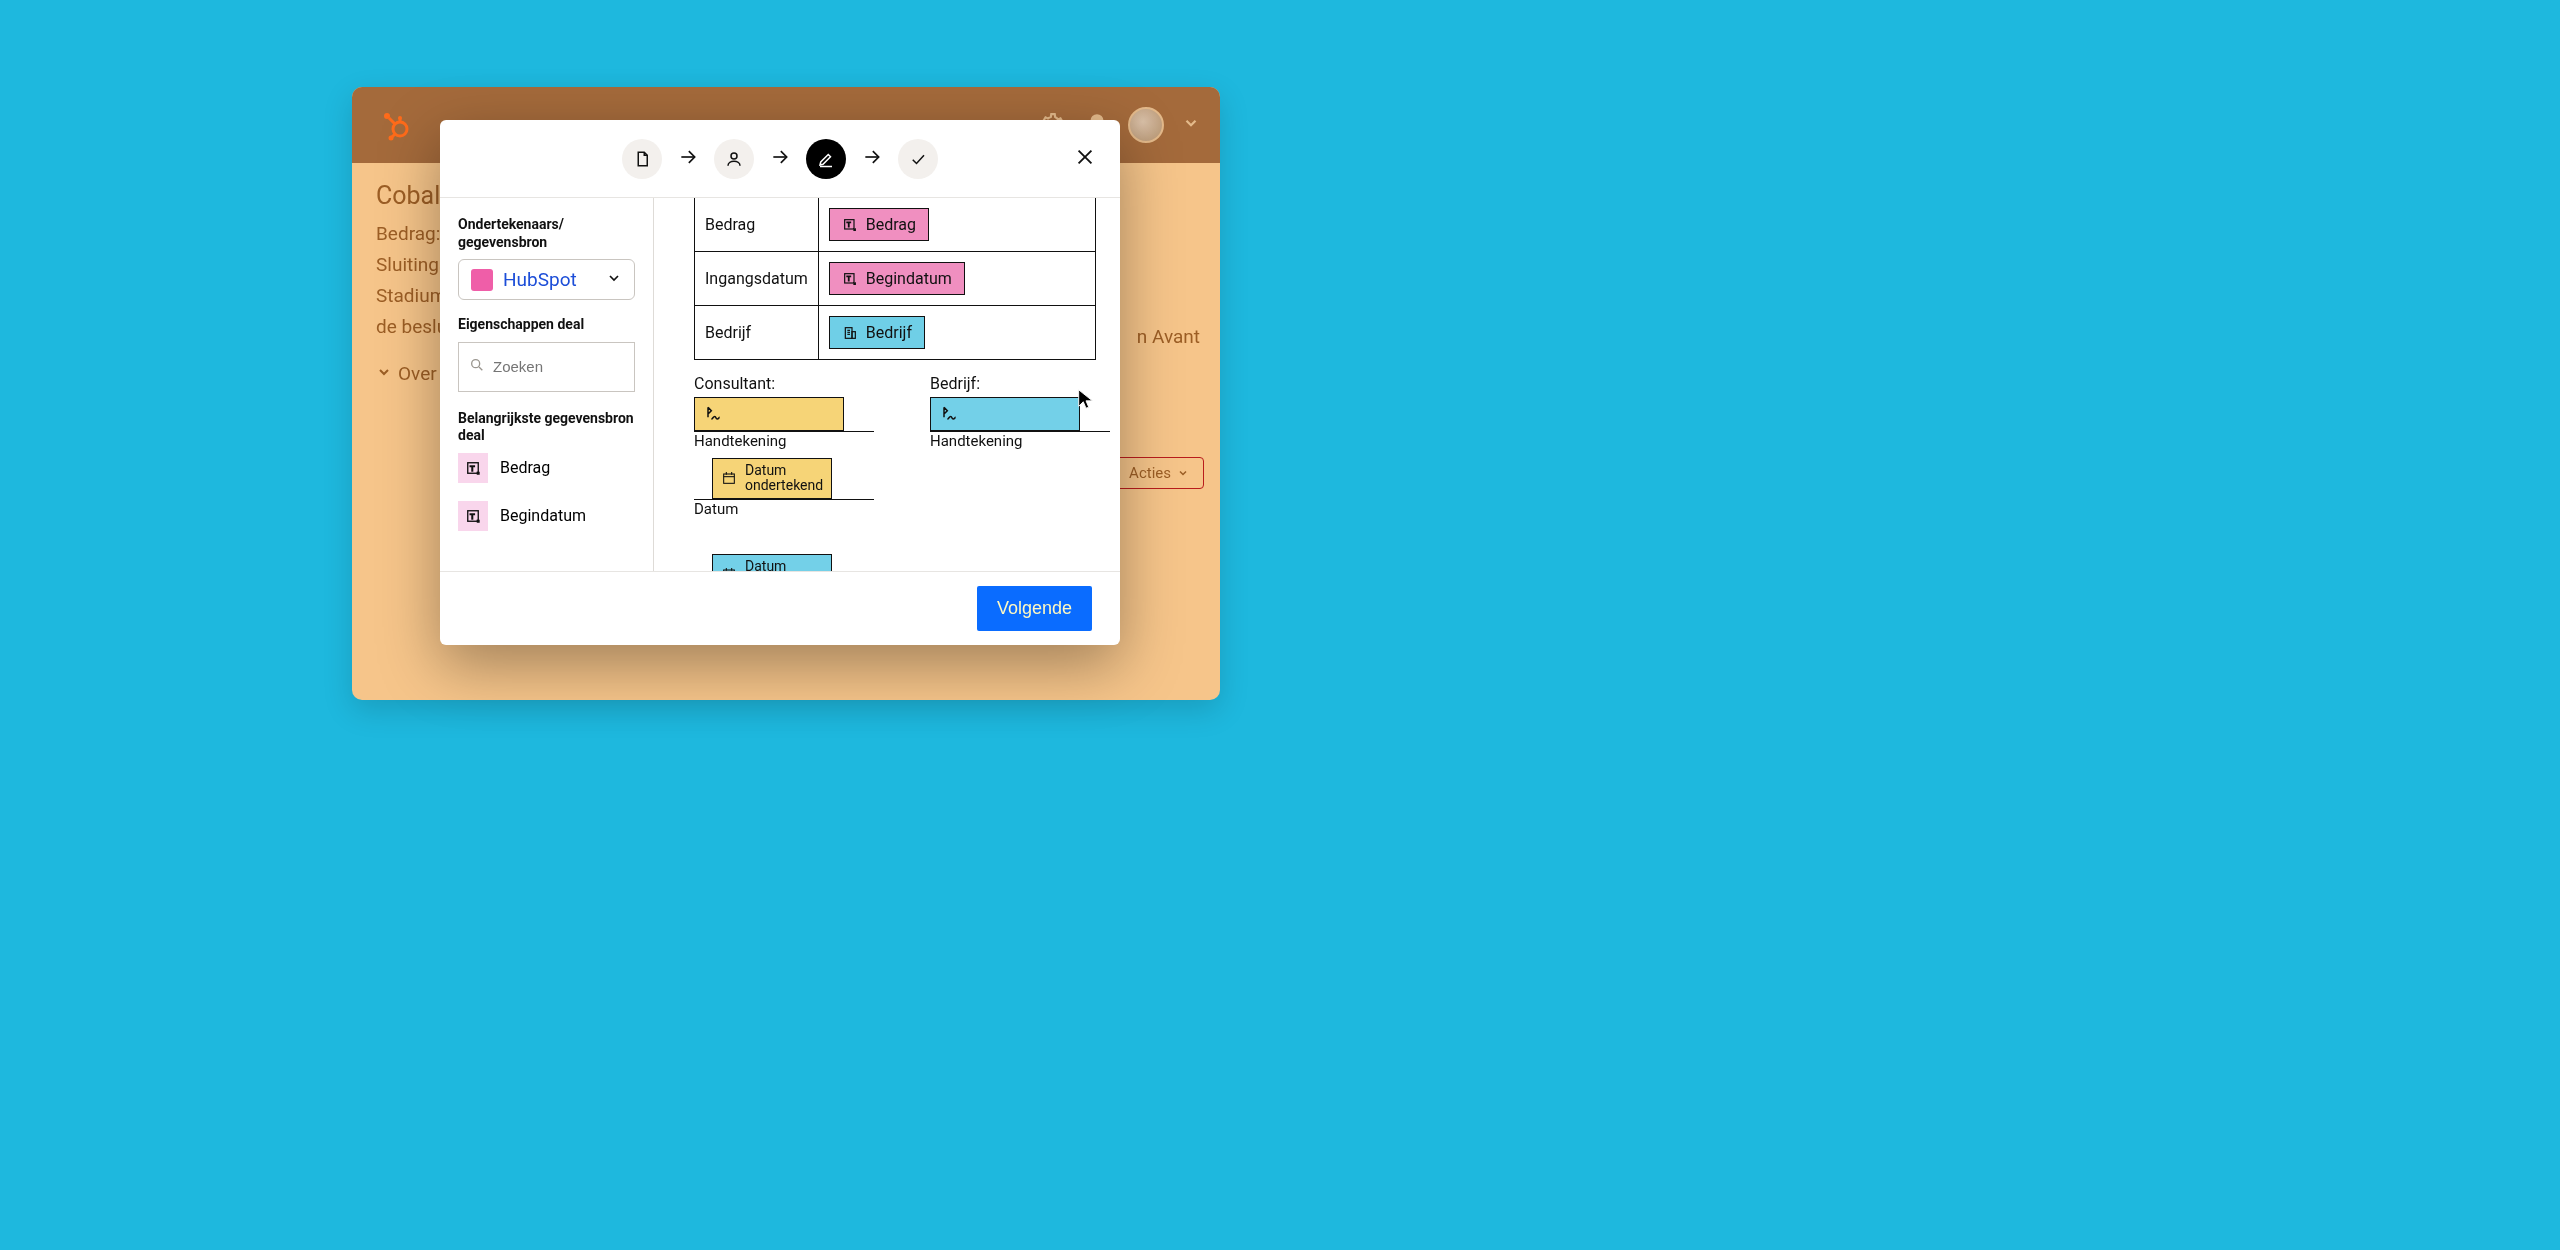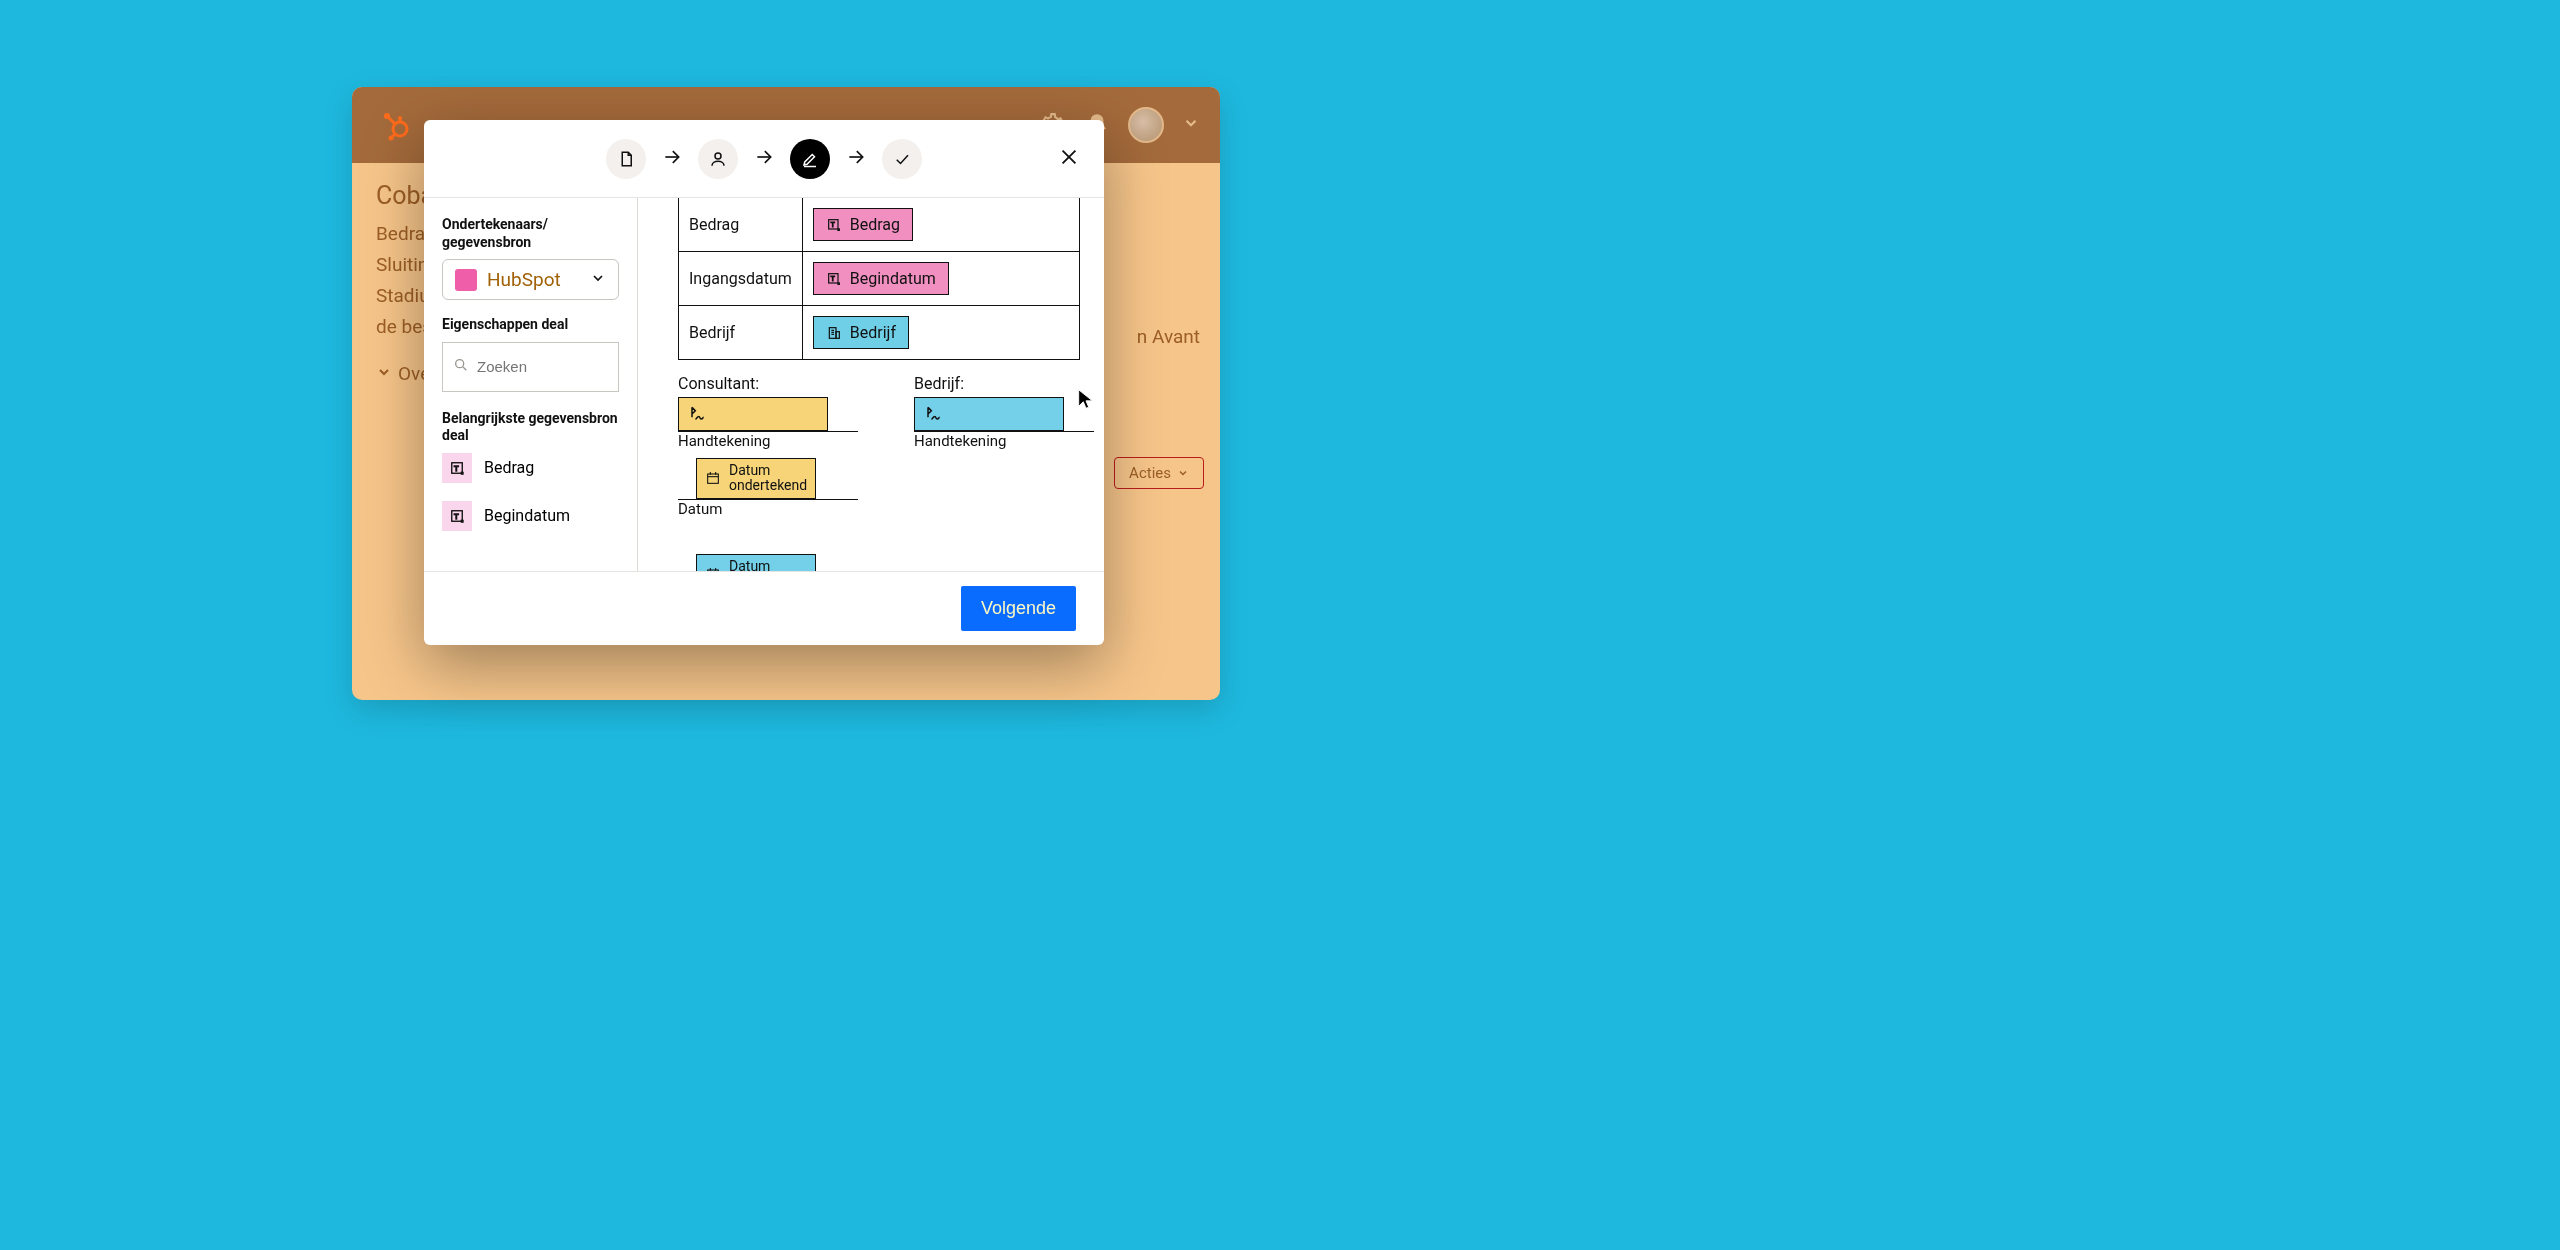--- a/index.html
+++ b/index.html
@@ -37,21 +37,21 @@
   .deal-panel { padding: 18px 24px; color: #9c5e25; font-size: 19px; }
   .deal-title { font-size: 25px; color: #9c5e25; margin-bottom: 12px; }
   .deal-line { margin-bottom: 8px; color: #9c5e25; }
   .deal-sub { margin-top: 24px; display:flex; align-items:center; gap:6px; font-size:19px; }
 
   .side-right { position:absolute; right:20px; top:238px; color:#9c5e25; font-size:19px; }
   .actions-btn { position:absolute; right:16px; top:370px; border:1px solid #b91c1c; color:#9c5e25; font-size:15px; padding:6px 14px; border-radius:4px; display:flex; align-items:center; gap:6px; background:transparent; }
 
   
   .modal {
-    position: absolute; left: 424px; top: 120px;
+    position: absolute; left: 440px; top: 120px;
     width: 680px; height: 525px;
     background: #fff;
     border-radius: 6px;
     box-shadow: 0 20px 60px rgba(0,0,0,0.35);
     display: flex; flex-direction: column;
   }
   .modal-top {
     height: 78px; display: flex; align-items: center; justify-content: center;
     position: relative; border-bottom: 1px solid #e7e5e2;
   }
@@ -64,21 +64,21 @@
   .modal-left {
     width: 214px; border-right:1px solid #dedbd7;
     padding: 18px 18px 0 18px; overflow:hidden;
   }
   .lbl { font-size:14px; font-weight:700; color:#111; margin-bottom:8px; line-height:1.25; }
   .source-select {
     display:flex; align-items:center; gap:10px; border:1px solid #c9c5c0; border-radius:6px;
     padding: 8px 12px; margin-bottom:16px; cursor:pointer;
   }
   .sel-sw { width:22px; height:22px; background:#ef5ea8; border-radius:3px; }
-  .sel-t { font-size:19px; color:#a16207; flex:1; }
+  .sel-t { font-size:19px; color:#1d4ed8; flex:1; }
   .prop-search {
     border:1px solid #c9c5c0; height:50px; display:flex; align-items:center; gap:8px;
     padding:0 10px; margin-bottom:18px;
   }
   .prop-search input { border:none; outline:none; font-size:15px; color:#555; width:100%; background:transparent; }
   .key-item { display:flex; align-items:center; gap:12px; margin-bottom:18px; }
   .token-pink { width:30px; height:30px; background:#f9d6ec; display:flex; align-items:center; justify-content:center; }
 
   .modal-right { flex:1; padding: 0 24px 0 40px; overflow:hidden; font-size:16px; color:#111; }
   table.tokentbl { border-collapse:collapse; width:100%; margin-top:-1px; }

